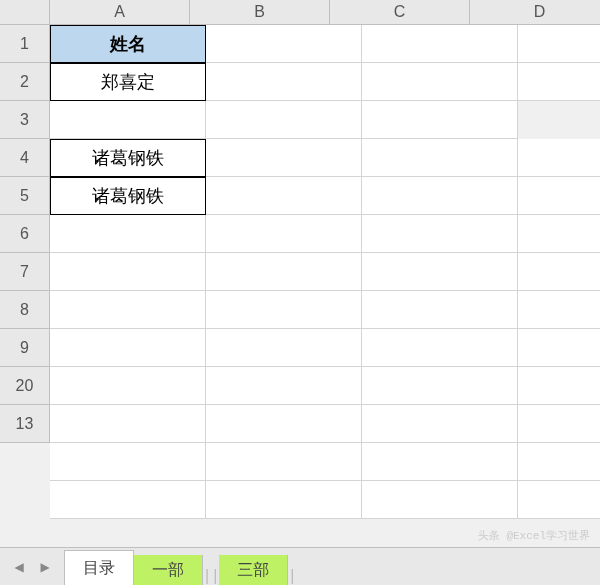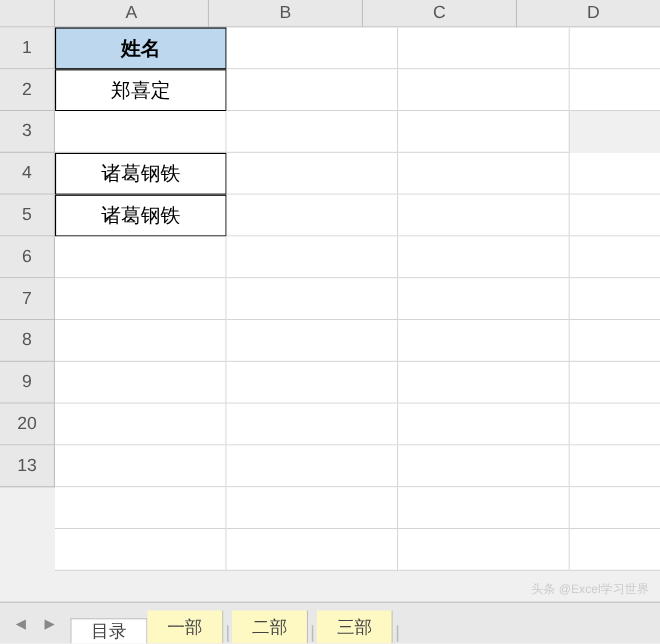--- a/index.html
+++ b/index.html
@@ -125,43 +125,44 @@
       display: flex;
       align-items: flex-end;
       height: 100%;
     }
     .tab {
       padding: 8px 18px;
       font-size: 16px;
       color: #444;
       border-right: 1px solid #bfbfbf;
       cursor: pointer;
-      background: #fef9c3;
+      background: #bef264;
       display: flex;
       align-items: center;
       height: 30px;
     }
     .tab.active {
       background: #fff;
       border-top: 1px solid #bfbfbf;
       border-left: 1px solid #bfbfbf;
       border-bottom: 1px solid #fff;
       margin-bottom: -1px;
-      height: 24px;
+      height: 36px;
     }
     .tab-sep {
       color: #bbb;
       padding: 0 2px;
     }
     .watermark {
       position: absolute;
       bottom: 42px;
       right: 10px;
       font-size: 11px;
       color: #ccc;
+      font-family: Liberation Mono, monospace;
     }
   </style>
 </head>
 <body>
 
 <div class="grid-container">
   <div class="corner-cell"></div>
 
   <div class="col-headers">
     <div class="col-header">A</div>
@@ -269,18 +270,17 @@
 
 <div class="tab-bar">
   <div class="tab-nav">
     <div class="nav-btn">◀</div>
     <div class="nav-btn">▶</div>
   </div>
   <div class="tabs">
     <div class="tab active">目录</div>
     <div class="tab">一部</div>
     <span class="tab-sep">|</span>
-    <div class="tab">二部</div>
     <span class="tab-sep">|</span>
     <div class="tab">三部</div>
     <span class="tab-sep">|</span>
   </div>
 </div>
 
 </body></html>

